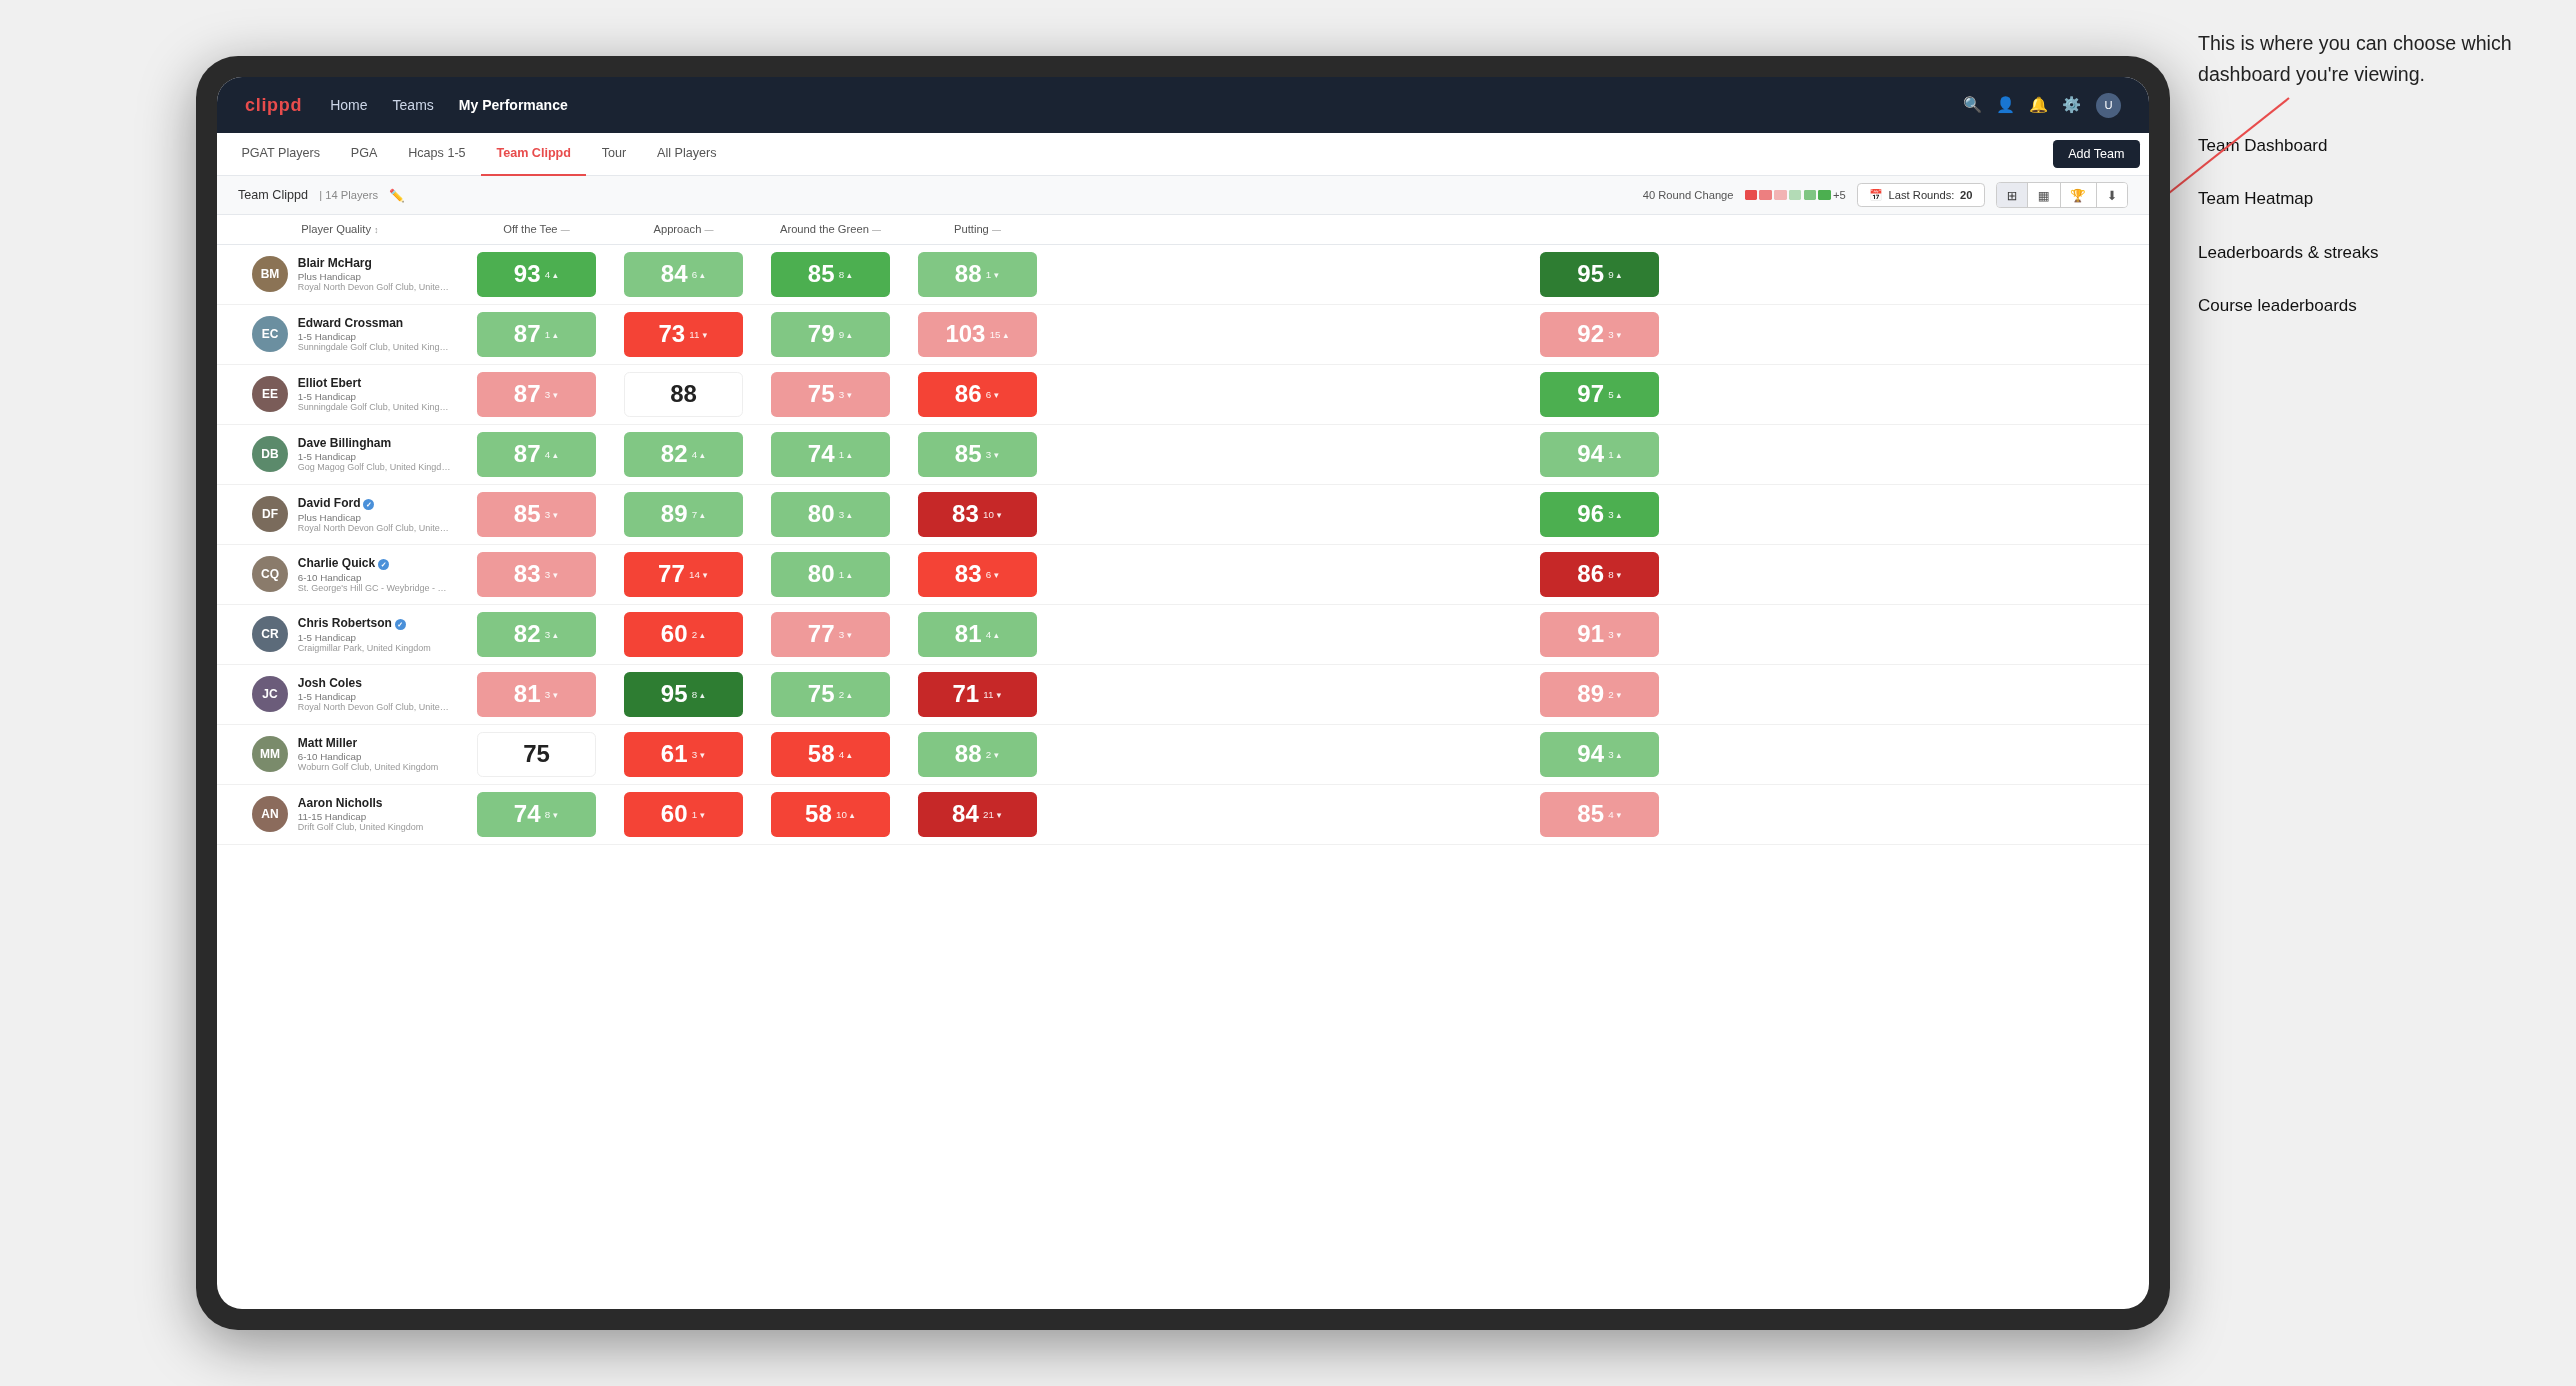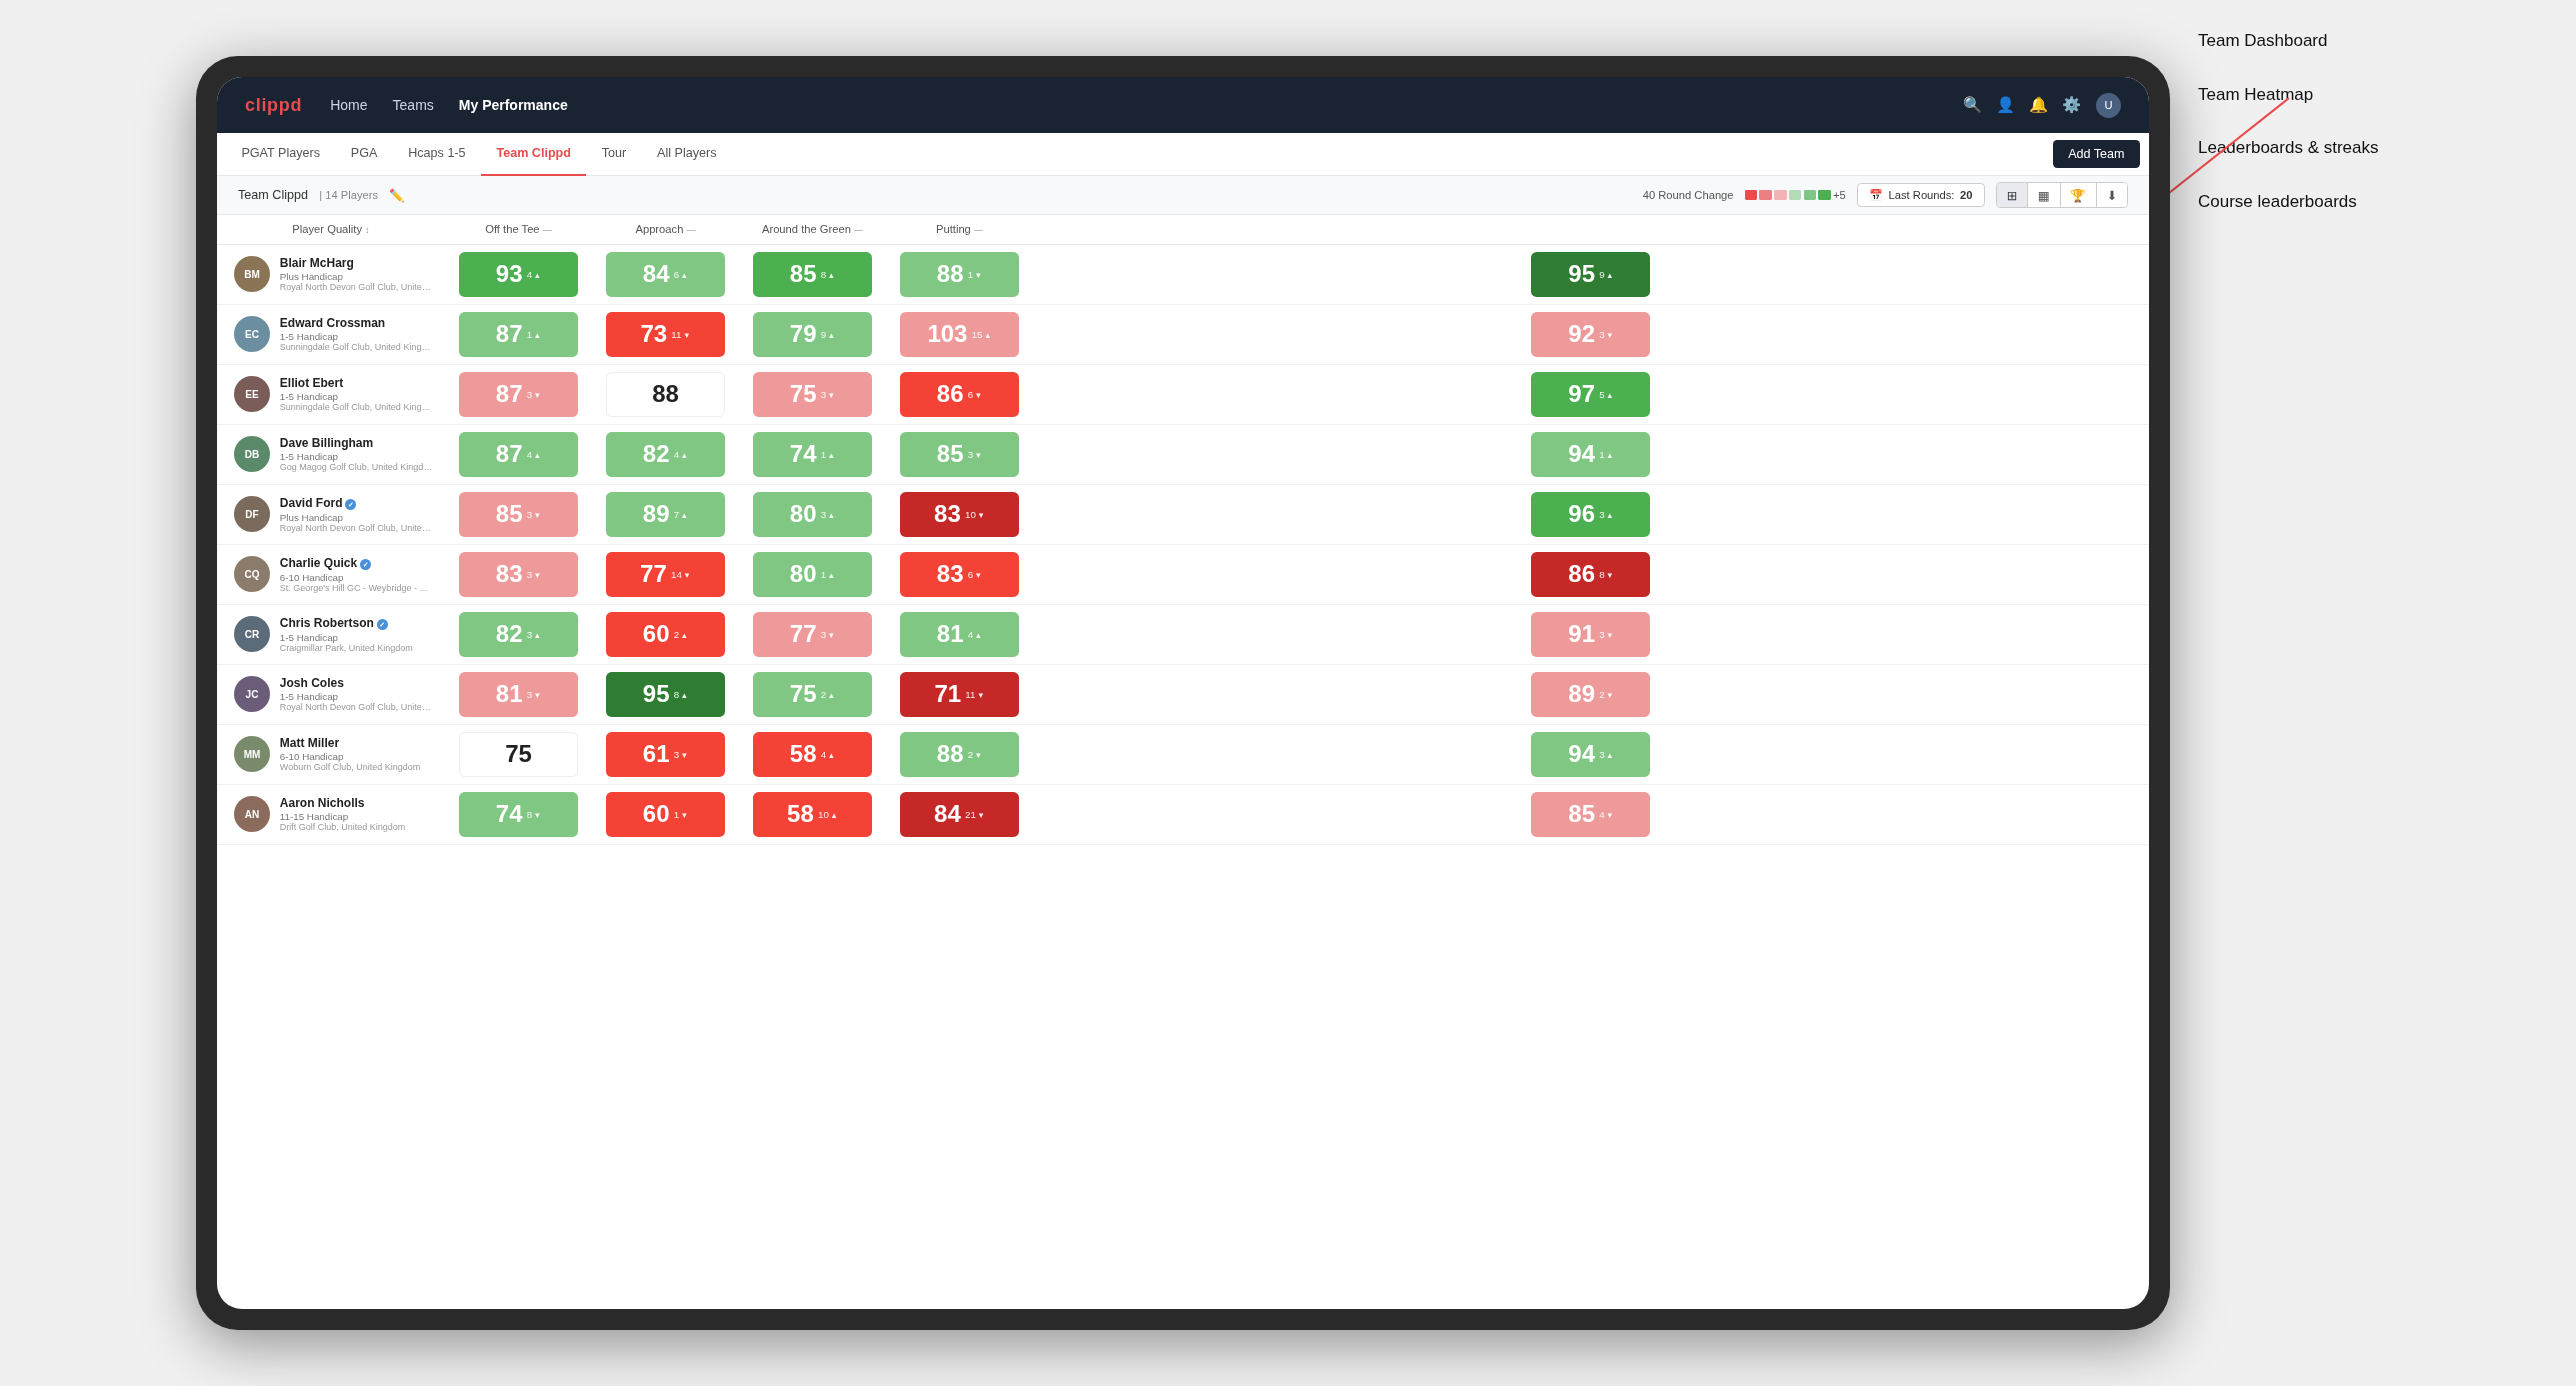--- a/index.html
+++ b/index.html
@@ -268,24 +268,25 @@
     }
     .player-avatar {
       width: 36px;
       height: 36px;
       border-radius: 50%;
       background: #8899aa;
       flex-shrink: 0;
       display: flex;
       align-items: center;
       justify-content: center;
-      font-size: 10px;
+      font-size: 12px;
       color: #fff;
       font-weight: 600;
       overflow: hidden;
+      margin-left: 18px;
     }
     .player-info { flex: 1; min-width: 0; }
     .player-name {
       font-size: 12px;
       font-weight: 600;
       color: #222;
       white-space: nowrap;
       overflow: hidden;
       text-overflow: ellipsis;
     }
@@ -365,20 +366,21 @@
     .av-5 { background: #8A7B6B; }
     .av-6 { background: #5C6B7A; }
     .av-7 { background: #6B5C7A; }
     .av-8 { background: #7A8B6B; }
     .av-9 { background: #8B6B5C; }
   </style>
 </head>
 <body>
 
 <div class="annotation-area">
+  <p class="annotation-intro">This is where you can choose which dashboard you're viewing.</p>
   <ul class="annotation-list">
     <li>Team Dashboard</li>
     <li>Team Heatmap</li>
     <li>Leaderboards &amp; streaks</li>
     <li>Course leaderboards</li>
   </ul>
 </div>
 
 <svg class="arrow-container" style="position:absolute; right:273px; top:91px; width:224px; height:154px; overflow:visible;" viewBox="0 0 320 220" width="224" height="154">
   <line x1="300" y1="10" x2="60" y2="200" stroke="#e84c4c" stroke-width="3" marker-end="url(#arrowhead)"></line>

